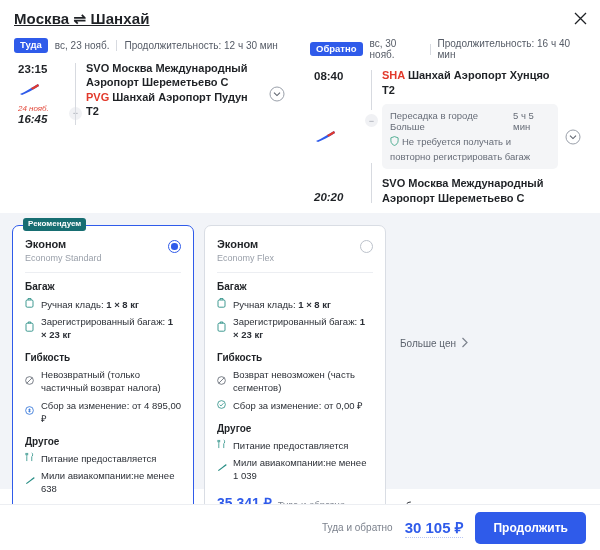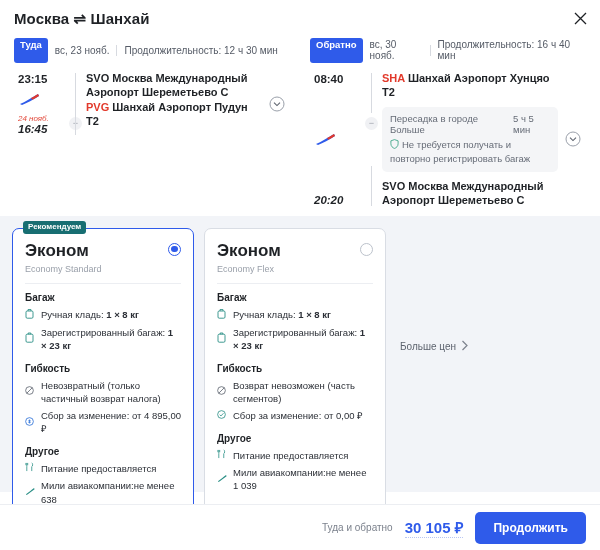--- a/index.html
+++ b/index.html
@@ -6,36 +6,36 @@
   html, body {
     width: 600px; height: 550px;
     font-family: "Liberation Sans", sans-serif;
     background: #ffffff;
     color: #1f2226;
     overflow: hidden;
   }
   .page { position: relative; width: 600px; height: 550px; background:#fff; }
 
   
-  .hdr { padding: 10px 14px 4px 14px; display:flex; align-items:flex-start; }
+  .hdr { padding: 10px 14px 4px 14px; display:flex; align-items:flex-start;text-decoration:underline; }
   .hdr-title { font-size: 15px; font-weight: 700; letter-spacing: .1px; }
   .close-btn {
     position:absolute; right: 10px; top: 8px; width: 20px; height: 20px;
     display:flex; align-items:center; justify-content:center; cursor:pointer;
   }
   .close-btn svg { display:block; }
 
   
   .itin { display:flex; padding: 0 4px; }
   .leg { width: 50%; padding: 4px 10px 8px 10px; position: relative; }
 
   .leg-head { display:flex; align-items:center; gap:7px; padding: 2px 0 8px 0; }
   .dir-badge {
     background:#2f5bea; color:#fff; font-size:9.5px; font-weight:700;
-    border-radius:3px; padding:2px 6px 13px 6px; line-height:1;
+    border-radius:3px; padding:2px 6px 3px 6px; line-height:1;
   }
   .leg-date { font-size: 10px; color:#555b66; }
   .vsep { width:1px; height:11px; background:#d7dae0; }
   .leg-dur { font-size: 10px; color:#555b66; }
 
   .leg-body { display:flex; }
   .times-col {
     width: 52px; flex: 0 0 52px; position:relative;
     display:flex; flex-direction:column; justify-content:space-between;
     padding: 2px 0 2px 0; align-items:flex-start;
@@ -86,21 +86,21 @@
     background:#fff; border:1px solid #d9dde4; border-radius:7px;
     width: 182px; padding: 12px 12px 10px 12px; position:relative; flex:0 0 182px;
   }
   .fare-card.selected { border:1.4px solid #2f5bea; }
   .fare-card + .fare-card { margin-left: 10px; }
   .reco {
     position:absolute; top:-8px; left: 10px; background:#176e72; color:#fff;
     font-size: 8px; font-weight:700; border-radius:3px; padding: 2px 5px 3px 5px; line-height:1;
   }
   .fare-top { display:flex; align-items:flex-start; justify-content:space-between; }
-  .fare-name { font-size: 17px; font-weight: 700; }
+  .fare-name { font-size: 11px; font-weight: 700; }
   .fare-sub { font-size: 9px; color:#9aa0aa; margin-top: 3px; }
   .radio {
     width: 13px; height: 13px; border-radius:50%; border:1.2px solid #bcc2cb; flex:0 0 13px;
     margin-top: 2px; cursor:pointer; position:relative; background:#fff;
   }
   .radio.on { border:1.4px solid #2f5bea; }
   .radio.on::after {
     content:""; position:absolute; left:2.4px; top:2.4px; width:6.4px; height:6.4px;
     border-radius:50%; background:#2f5bea;
   }

